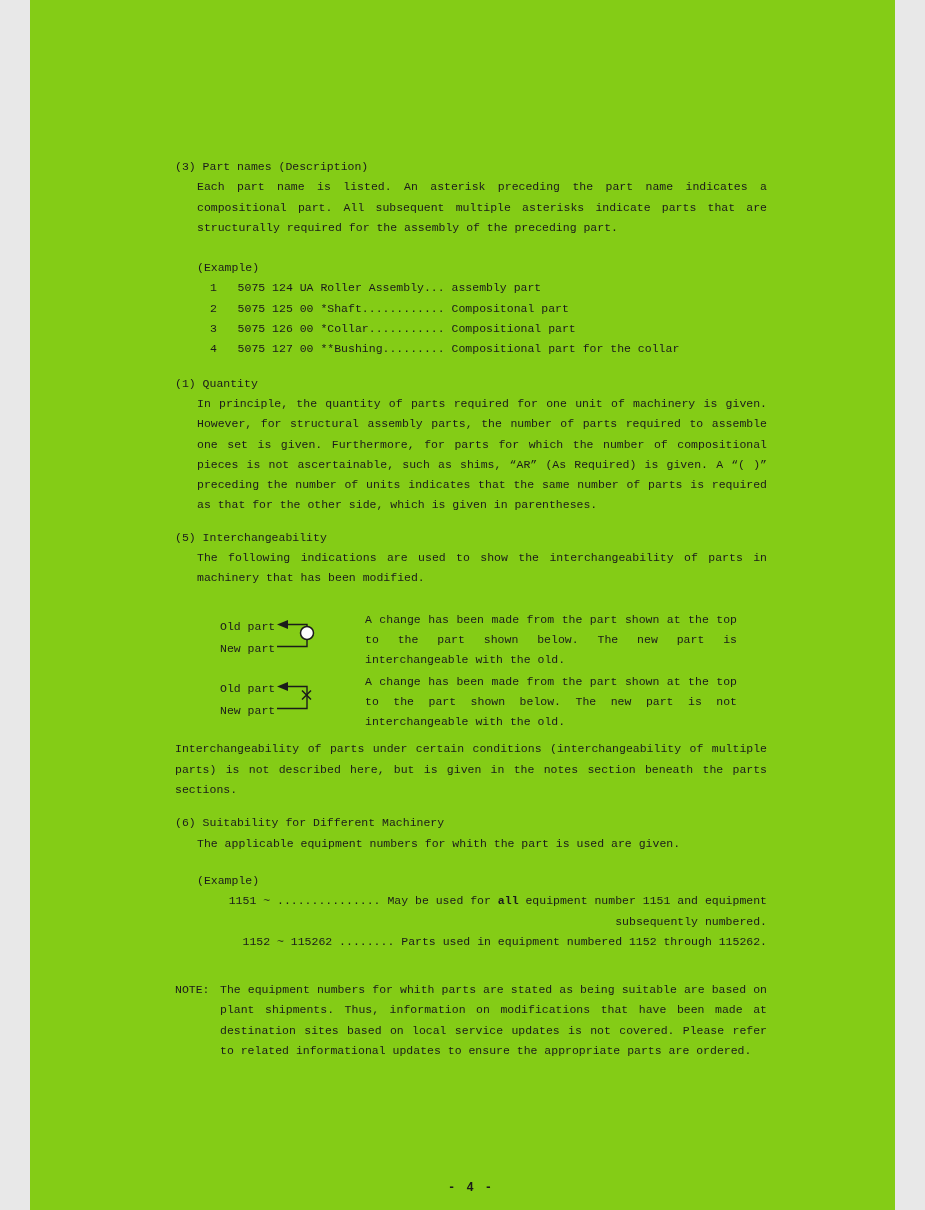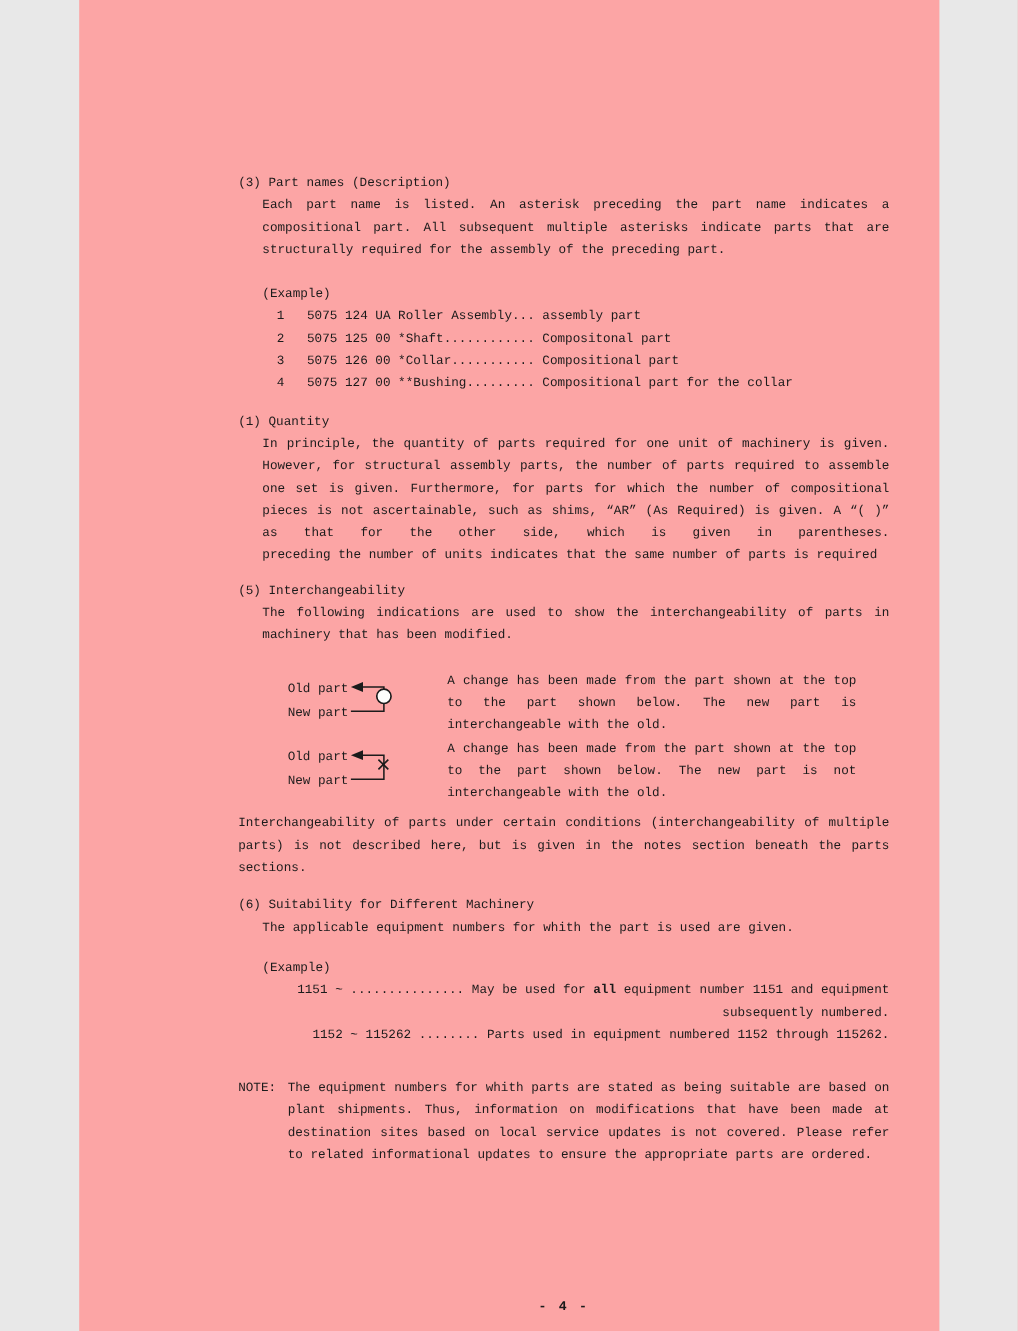--- a/index.html
+++ b/index.html
@@ -1,21 +1,21 @@
 <!DOCTYPE html>
 <html><head>
 <meta charset="utf-8">
 <style>
   html, body { margin: 0; padding: 0; background: #e8e8e8; }
   .page {
     position: relative;
-    width: 782px;
+    width: 865px;
     height: 1210px;
     margin: 0 auto;
-    background: #fca5a5;
+    background: #84cc16;
     color: #1b1b1b;
     font-family: "Liberation Mono", "DejaVu Sans Mono", monospace;
     font-size: 11.5px;
     line-height: 20.3px;
     box-sizing: border-box;
     padding: 157px 188px 0 145px;
     overflow: hidden;
   }
   .content { width: 592px; }
 
@@ -84,22 +84,22 @@
         </div>
     </section>
 
     <section class="sec-quantity">
       <div class="heading">(1) Quantity</div>
       <div class="indent para">
           <div class="jl">In principle, the quantity of parts required for one unit of machinery is given.</div>
           <div class="jl">However, for structural assembly parts, the number of parts required to assemble</div>
           <div class="jl">one set is given. Furthermore, for parts for which the number of compositional</div>
           <div class="jl">pieces is not ascertainable, such as shims, “AR” (As Required) is given. A “( )”</div>
+          <div class="jl">preceding the number of units indicates that the same number of parts is required</div>
           <div class="jl">as that for the other side, which is given in parentheses.</div>
-          <div class="jl">preceding the number of units indicates that the same number of parts is required</div>
         </div>
     </section>
 
     <section class="sec-interch">
       <div class="heading">(5) Interchangeability</div>
       <div class="indent para">
           <div class="jl">The following indications are used to show the interchangeability of parts in</div>
           <div class="jl">machinery that has been modified.</div>
         </div>
 

